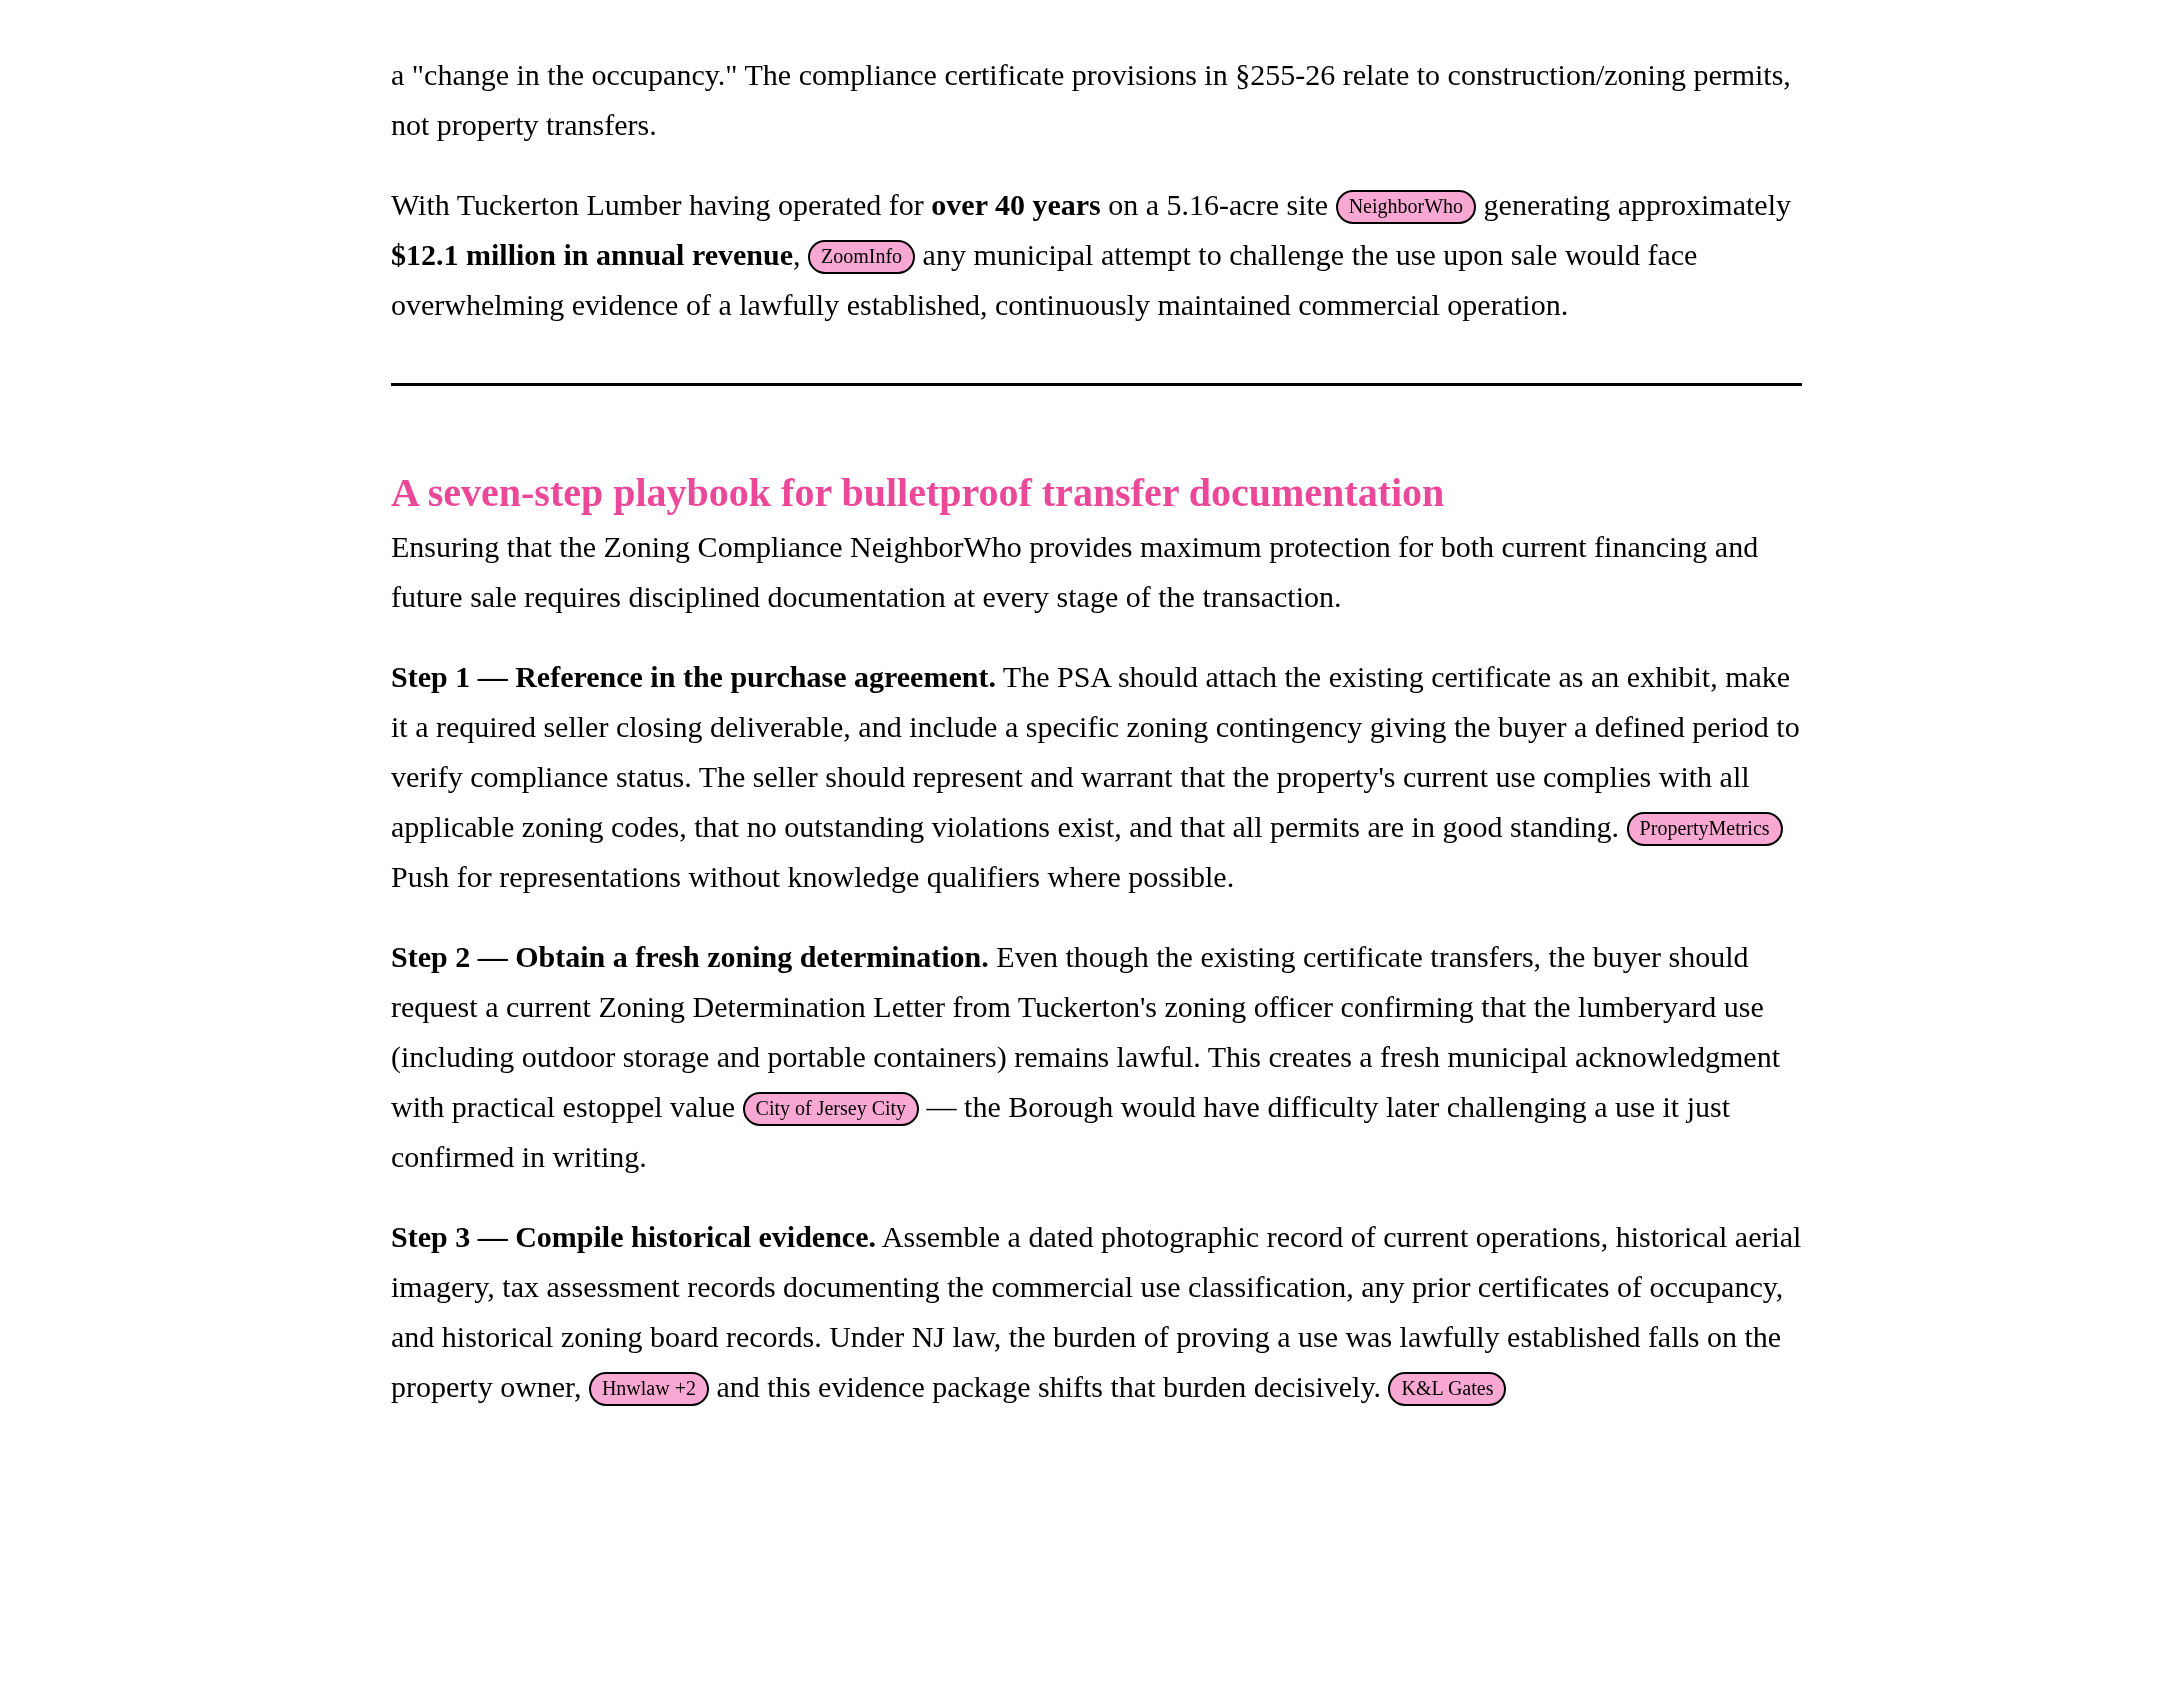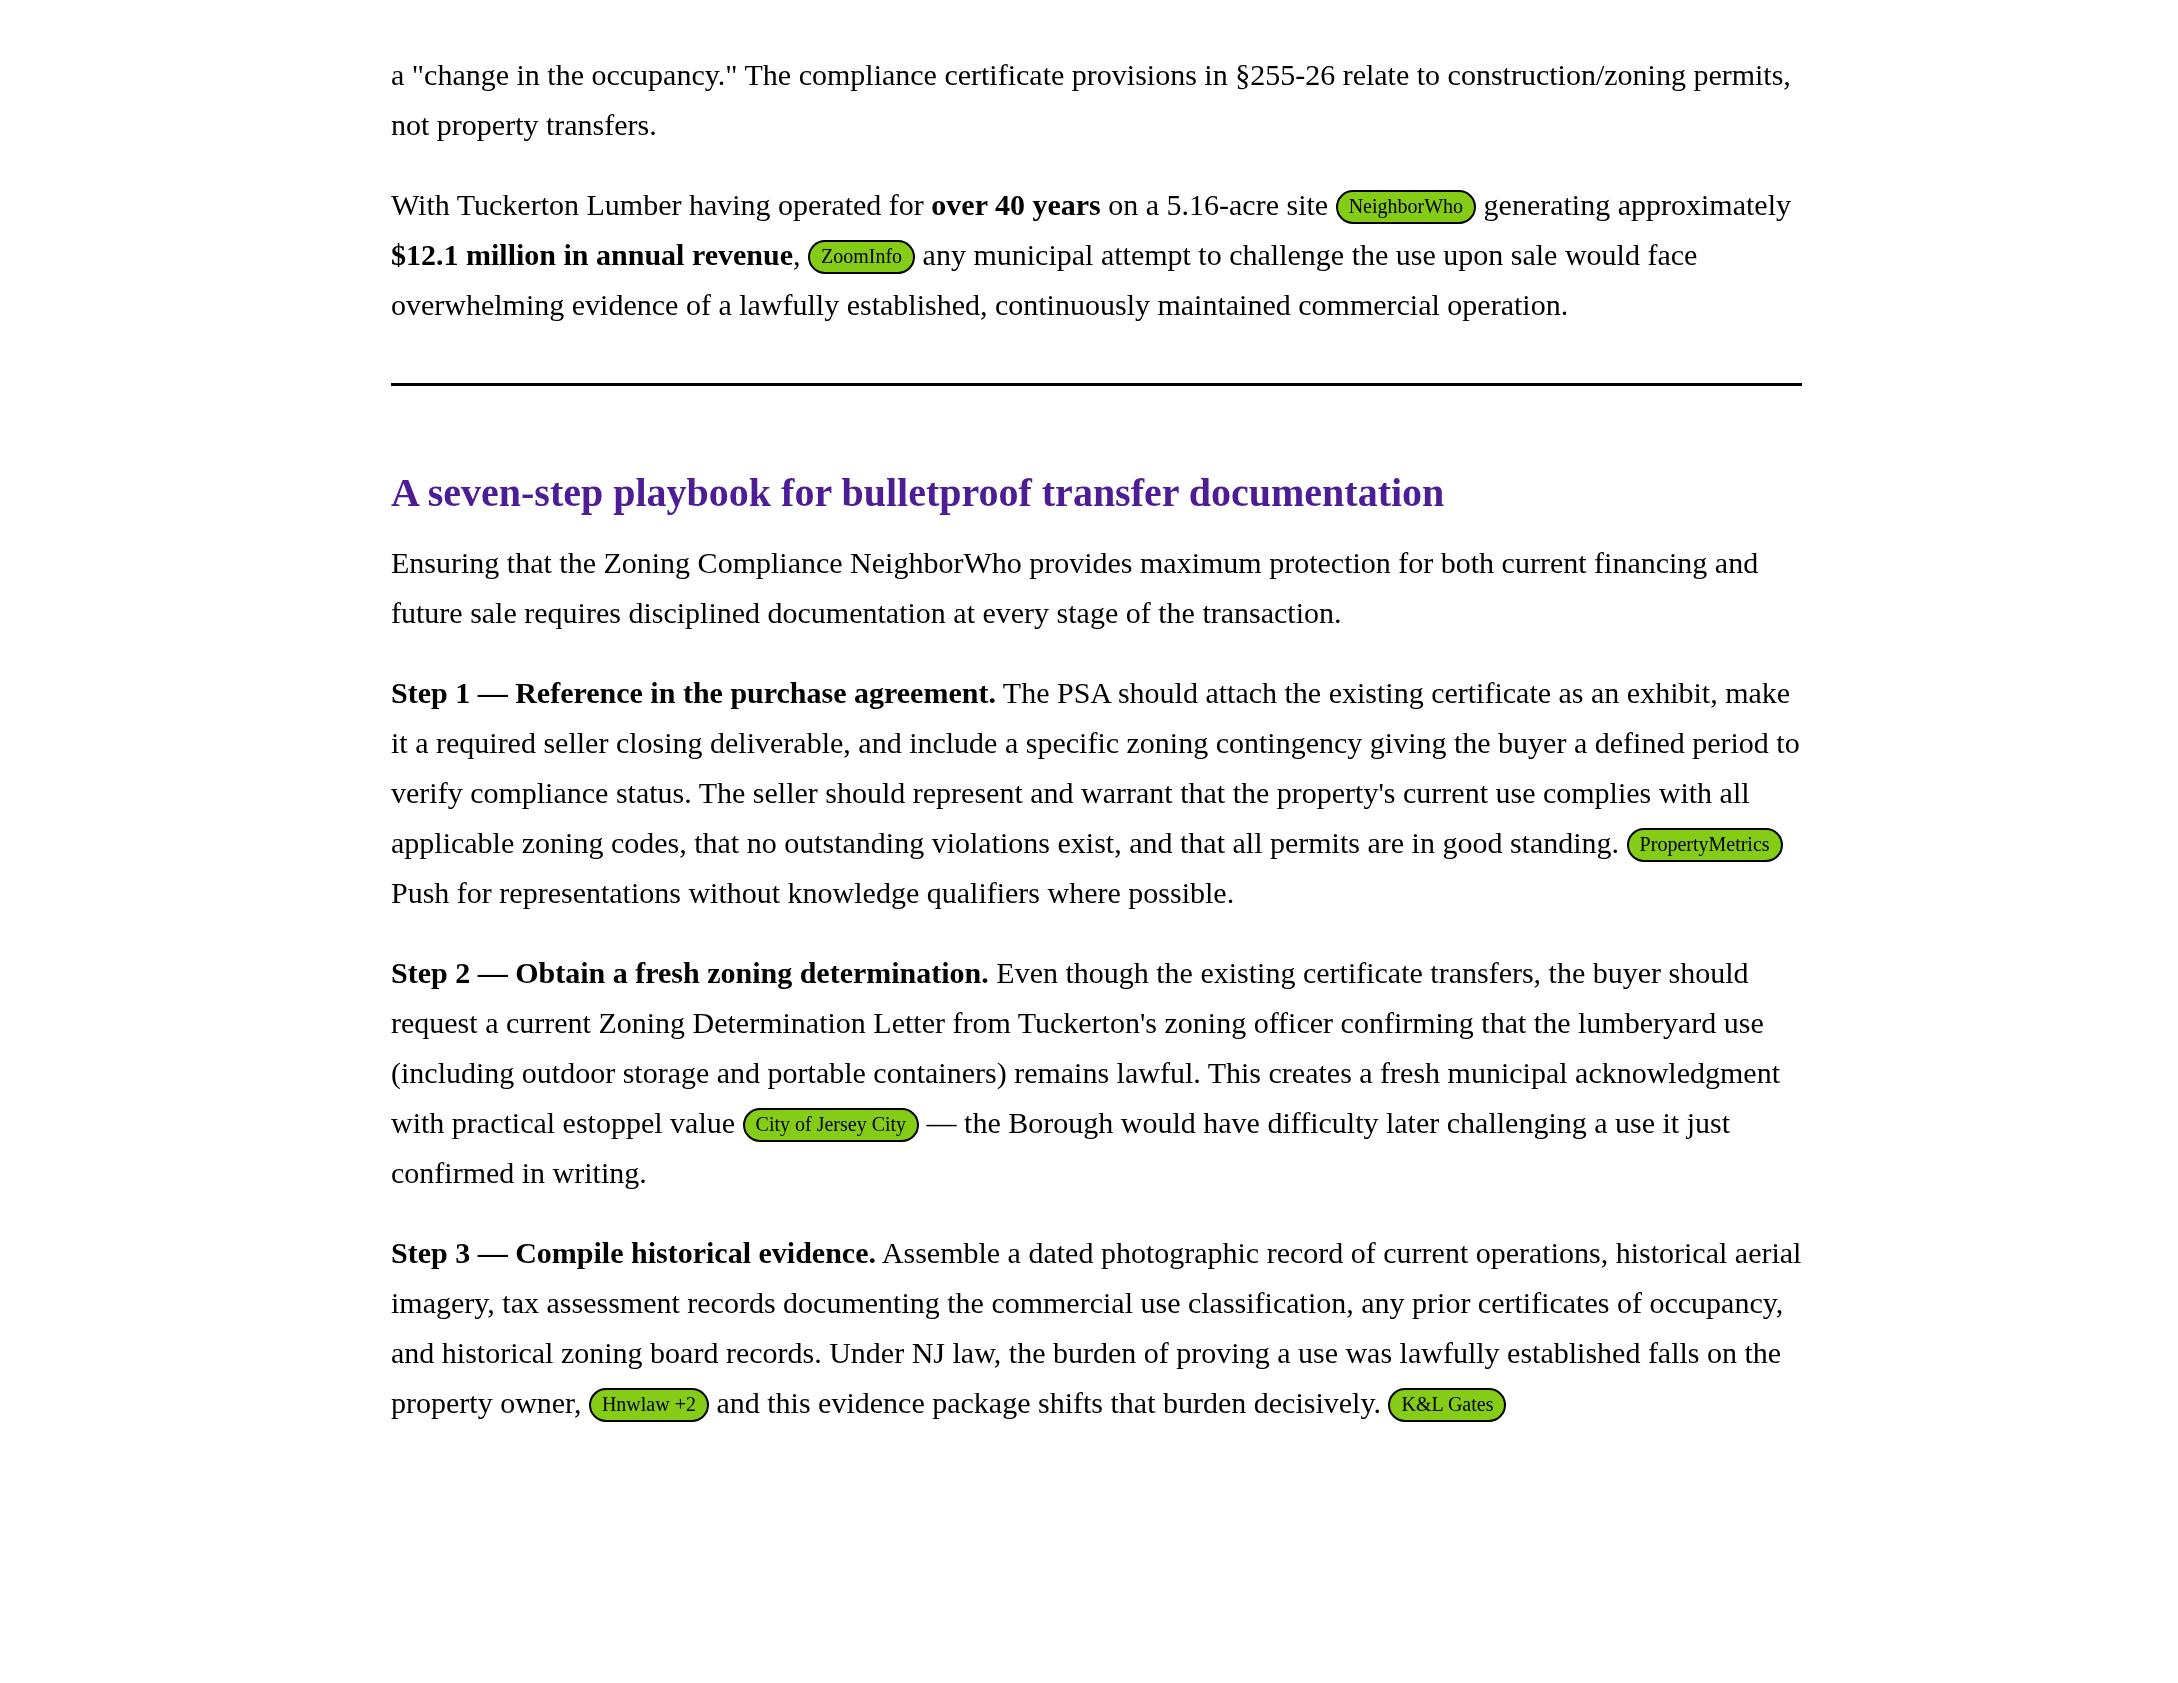--- a/index.html
+++ b/index.html
@@ -29,40 +29,40 @@
   p.paragraph {
     margin: 0 0 30px 0;
   }
   hr.divider {
     border: none;
     border-top: 3px solid #000000;
     margin: 53px 0 0 0;
     width: 100%;
   }
   h3.heading {
-    margin: 79px 0 18px 0;
+    margin: 79px 0 2px 0;
     font-size: 40px;
     line-height: 55px;
     font-weight: bold;
-    color: #4c1d95;
+    color: #ec4899;
   }
   strong.bold-text {
     font-weight: bold;
   }
   span.citation-pill {
     display: inline-block;
     font-size: 20px;
     line-height: 27px;
     color: #000000;
     border: 2px solid #000000;
     border-radius: 17px;
     padding: 1px 11px 2px 11px;
     vertical-align: 2px;
     white-space: nowrap;
-    background: #84cc16;
+    background: #f9a8d4;
     cursor: pointer;
   }
 </style>
 </head>
 <body>
 
 <div class="canvas">
   <div class="document">
       <p class="paragraph"><span class="body-text">a "change in the occupancy." The compliance certificate provisions in §255-26 relate to construction/zoning permits, not property transfers.</span></p>
       <p class="paragraph"><span class="body-text">With Tuckerton Lumber having operated for </span><strong class="bold-text">over 40 years</strong><span class="body-text"> on a 5.16-acre site </span><span class="citation-pill">NeighborWho</span><span class="body-text"> generating approximately </span><strong class="bold-text">$12.1 million in annual revenue</strong><span class="body-text">, </span><span class="citation-pill">ZoomInfo</span><span class="body-text"> any municipal attempt to challenge the use upon sale would face overwhelming evidence of a lawfully established, continuously maintained commercial operation.</span></p>

